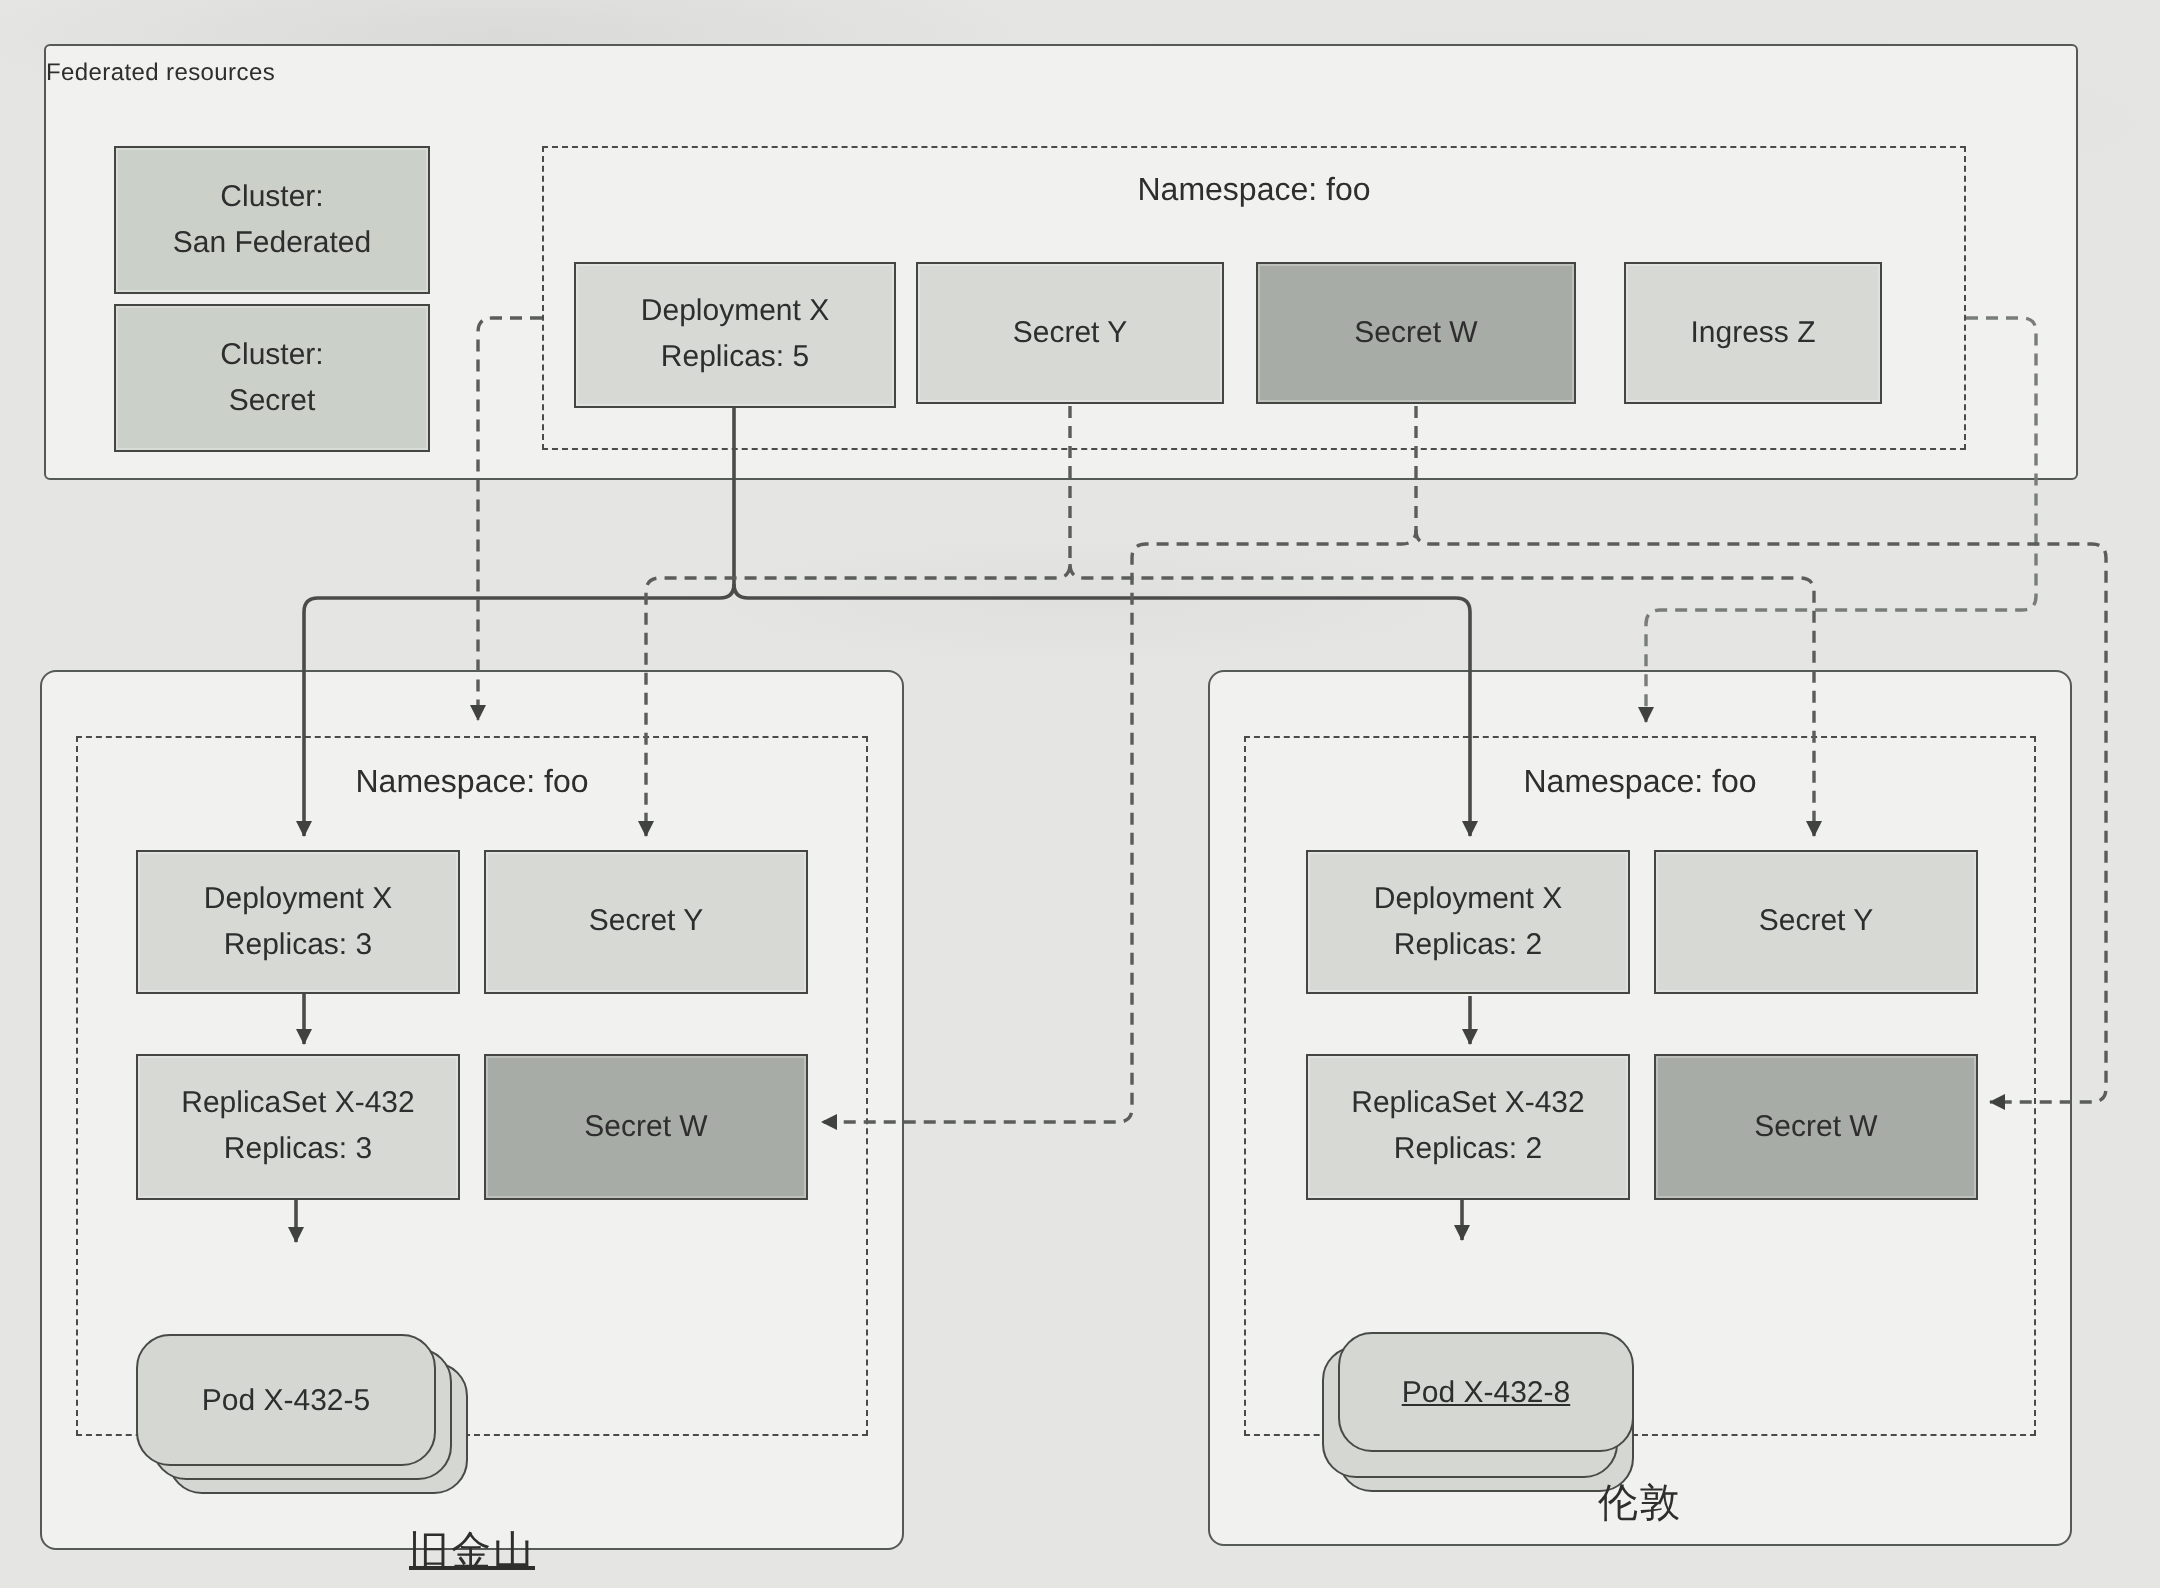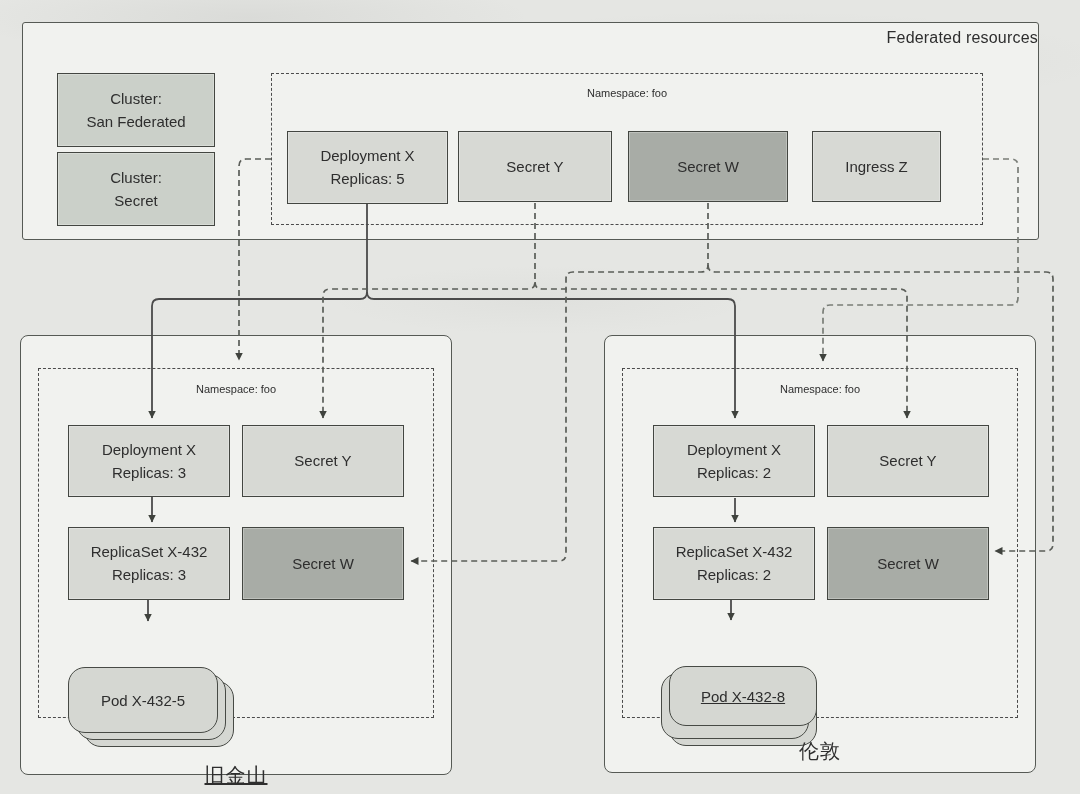--- a/index.html
+++ b/index.html
@@ -17,22 +17,22 @@
   body{background:#cfcfcc;font-family:"Liberation Sans","DejaVu Sans",sans-serif;color:var(--ink);}
   .page{position:relative;width:1080px;height:794px;background:var(--page-bg);overflow:hidden;
         background-image:radial-gradient(ellipse 400px 60px at 250px 18px, rgba(120,122,118,.10), transparent 70%),
                          radial-gradient(ellipse 500px 70px at 760px 60px, rgba(120,122,118,.07), transparent 70%),
                          radial-gradient(ellipse 300px 50px at 540px 300px, rgba(120,122,118,.05), transparent 70%);}
   .abs{position:absolute;box-sizing:border-box;}
   .panel{border:1.8px solid #55585322;border:1.8px solid #565a55;background:var(--panel-bg);}
   .panel.fed{border-radius:3px;}
   .panel.cluster{border-radius:8px;}
   .dashedbox{border:1.7px dashed var(--line);background:transparent;}
-  .titletext{font-size:16px;text-align:right;letter-spacing:.2px;}
-  .nslabel{font-size:11px;text-align:center;}
+  .titletext{font-size:12px;text-align:left;letter-spacing:.2px;}
+  .nslabel{font-size:16px;text-align:center;}
   .rbox{border:1.6px solid #434641;background:var(--box-light);display:flex;flex-direction:column;
         align-items:center;justify-content:center;gap:5px;font-size:15px;line-height:1.2;
         box-shadow:0 0 0 1px rgba(255,255,255,.25) inset;}
   .rbox.cluster-ref{background:var(--box-cluster);}
   .rbox.dark{background:var(--box-dark);}
   .pod-stack{position:absolute;}
   .pod-layer{position:absolute;border:1.6px solid #474a45;border-radius:17px;background:var(--box-pod);margin-top:41px;}
   .pod-card{display:flex;align-items:center;justify-content:center;font-size:15px;}
   .cn-label{font-size:20px;text-align:center;letter-spacing:1px;}
   svg.wires{position:absolute;left:0;top:0;width:1080px;height:794px;pointer-events:none;}

